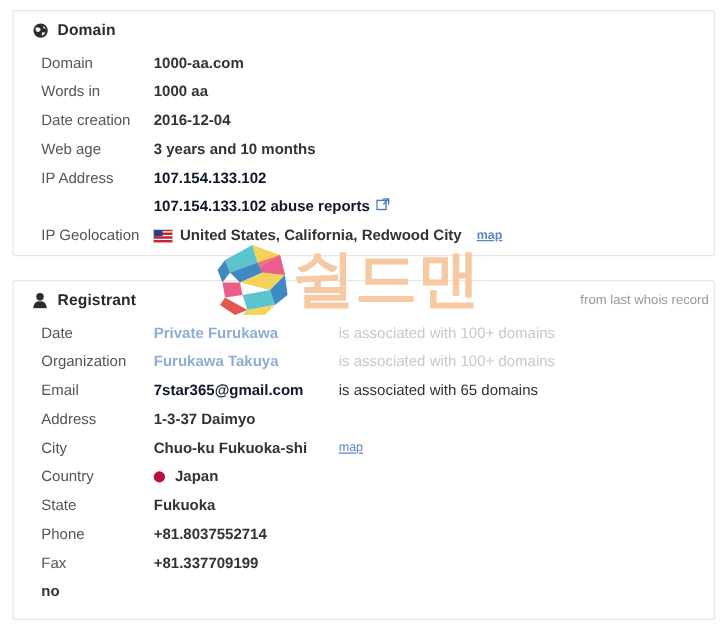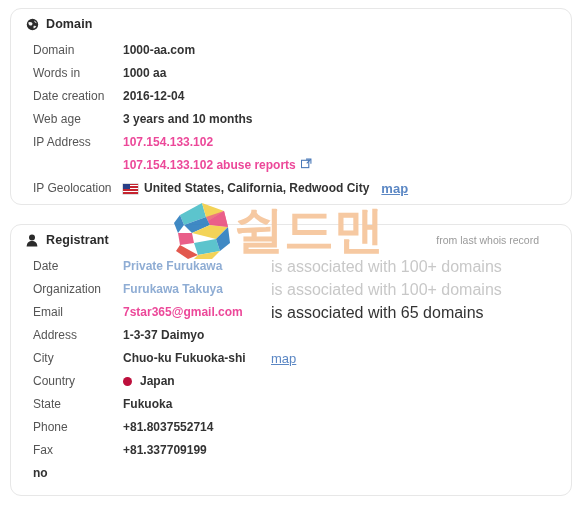--- a/index.html
+++ b/index.html
@@ -22,21 +22,21 @@
     width: 582px;
     height: 507px;
   }
 
   .card {
     position: absolute;
     left: 10px;
     width: 562px;
     background: #ffffff;
     border: 1px solid #e7e7e7;
-    border-radius: 11px;
+    border-radius: 2px;
     box-sizing: border-box;
   }
   #card-domain { top: 8px;  height: 197px; }
   #card-registrant { top: 224px; height: 272px; }
 
   .card-header {
     position: relative;
     height: 30px;
     padding: 0 14px;
     display: flex;
@@ -51,21 +51,21 @@
   .hdr-icon {
     display: inline-flex;
     width: 14px;
     height: 14px;
     margin-right: 7px;
     align-items: center;
     justify-content: center;
   }
   .hdr-note {
     position: absolute;
-    right: 32px;
+    right: 4px;
     top: 9px;
     font-size: 10.5px;
     color: #9a9a9a;
   }
 
   .rows {
     padding: 0 0 6px 0;
   }
   .row {
     display: flex;
@@ -83,35 +83,35 @@
   .row .val {
     flex: 0 0 auto;
     color: #333333;
     font-size: 12px;
     display: flex;
     align-items: center;
     font-weight: bold;
   }
   .row .val.wide { width: 148px; flex: 0 0 148px; }
   .row .extra {
-    font-size: 16px;
+    font-size: 12px;
     color: #333333;
   }
   .row .extra.faded {
     color: #c8c8c8;
   }
 
   a.lnk, .lnk {
-    color: #ec4899;
+    color: #0f172a;
     text-decoration: none;
   }
   .lnk.pale { color: #8fadd4; }
   .maplink {
     color: #5b87c4;
-    font-size: 13px;
+    font-size: 10px;
     margin-left: 12px;
   }
 
   .ext-icon {
     display: inline-block;
     margin-left: 5px;
     vertical-align: -2px;
   }
 
   
@@ -141,21 +141,21 @@
     border-radius: 50%;
     background: #bd0f3c;
     margin-right: 8px;
     vertical-align: -1px;
   }
 
   
   .watermark {
     position: absolute;
     left: 172px;
-    top: 199px;
+    top: 192px;
     width: 224px;
     height: 62px;
     pointer-events: none;
     z-index: 5;
   }
   .watermark svg { display: block; }
 </style>
 </head>
 <body>
 

